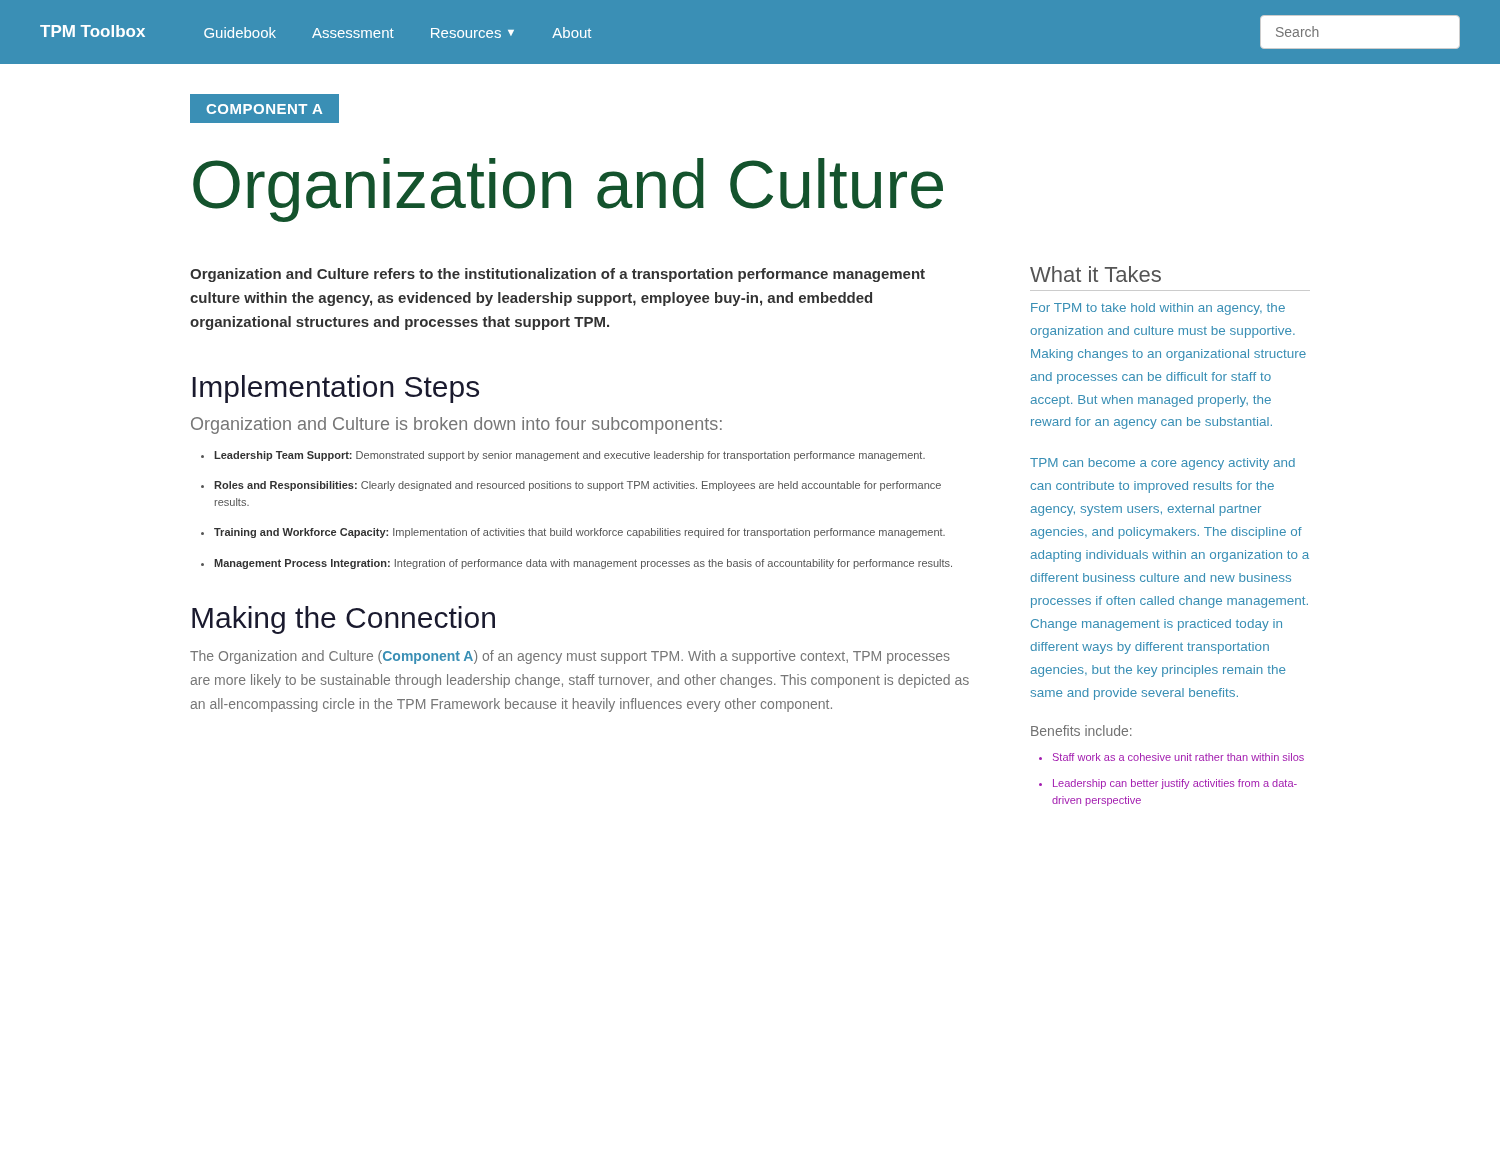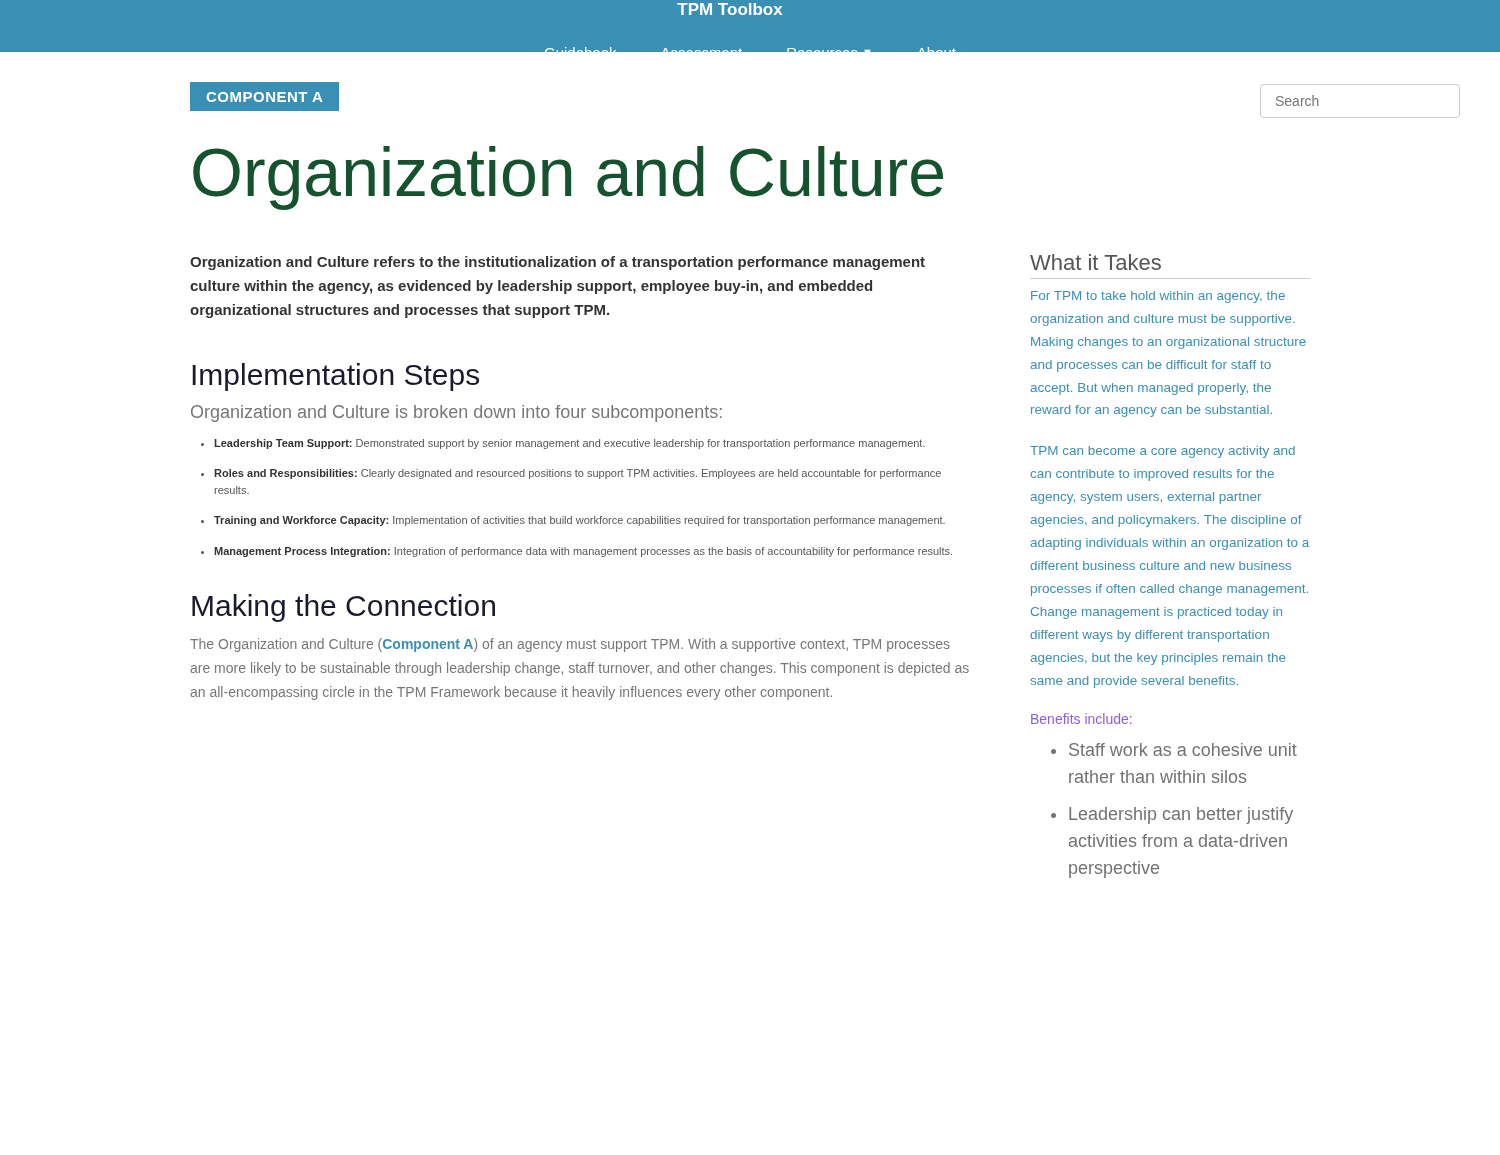--- a/index.html
+++ b/index.html
@@ -4,33 +4,32 @@
   <style>
     * { box-sizing: border-box; margin: 0; padding: 0; }
     body { font-family: Arial, Helvetica, sans-serif; background: #fff; color: #333; }
 
     
     nav {
       background: #3a8fb5;
       display: flex;
       align-items: center;
       padding: 0 40px;
-      height: 52px;
-      flex-direction: column;
+      height: 64px;
     }
     .nav-brand {
       font-weight: bold;
       color: #fff;
       font-size: 17px;
       margin-right: 40px;
       white-space: nowrap;
     }
     .nav-links {
       display: flex;
-      gap: 8px;
+      gap: 0;
       flex: 1;
     }
     .nav-link {
       color: #fff;
       text-decoration: none;
       font-size: 15px;
       padding: 0 18px;
       height: 64px;
       display: flex;
       align-items: center;
@@ -153,33 +152,32 @@
       border-bottom: 1px solid #ccc;
     }
     .sidebar-text {
       font-size: 13.5px;
       color: #3a8fb5;
       line-height: 1.7;
       margin-bottom: 18px;
     }
     .sidebar-benefits-label {
       font-size: 14px;
-      color: #8b5cf6;
+      color: #737373;
       margin-bottom: 10px;
     }
     .sidebar-bullet-list {
       list-style: disc;
       padding-left: 22px;
     }
     .sidebar-bullet-list li {
-      font-size: 18px;
-      color: #737373;
+      font-size: 11px;
+      color: #a21caf;
       margin-bottom: 10px;
       line-height: 1.5;
-      margin-left: 16px;
     }
   </style>
 </head>
 <body>
 
 <nav>
   <span class="nav-brand">TPM Toolbox</span>
   <div class="nav-links">
     <a class="nav-link">Guidebook</a>
     <a class="nav-link">Assessment</a>

